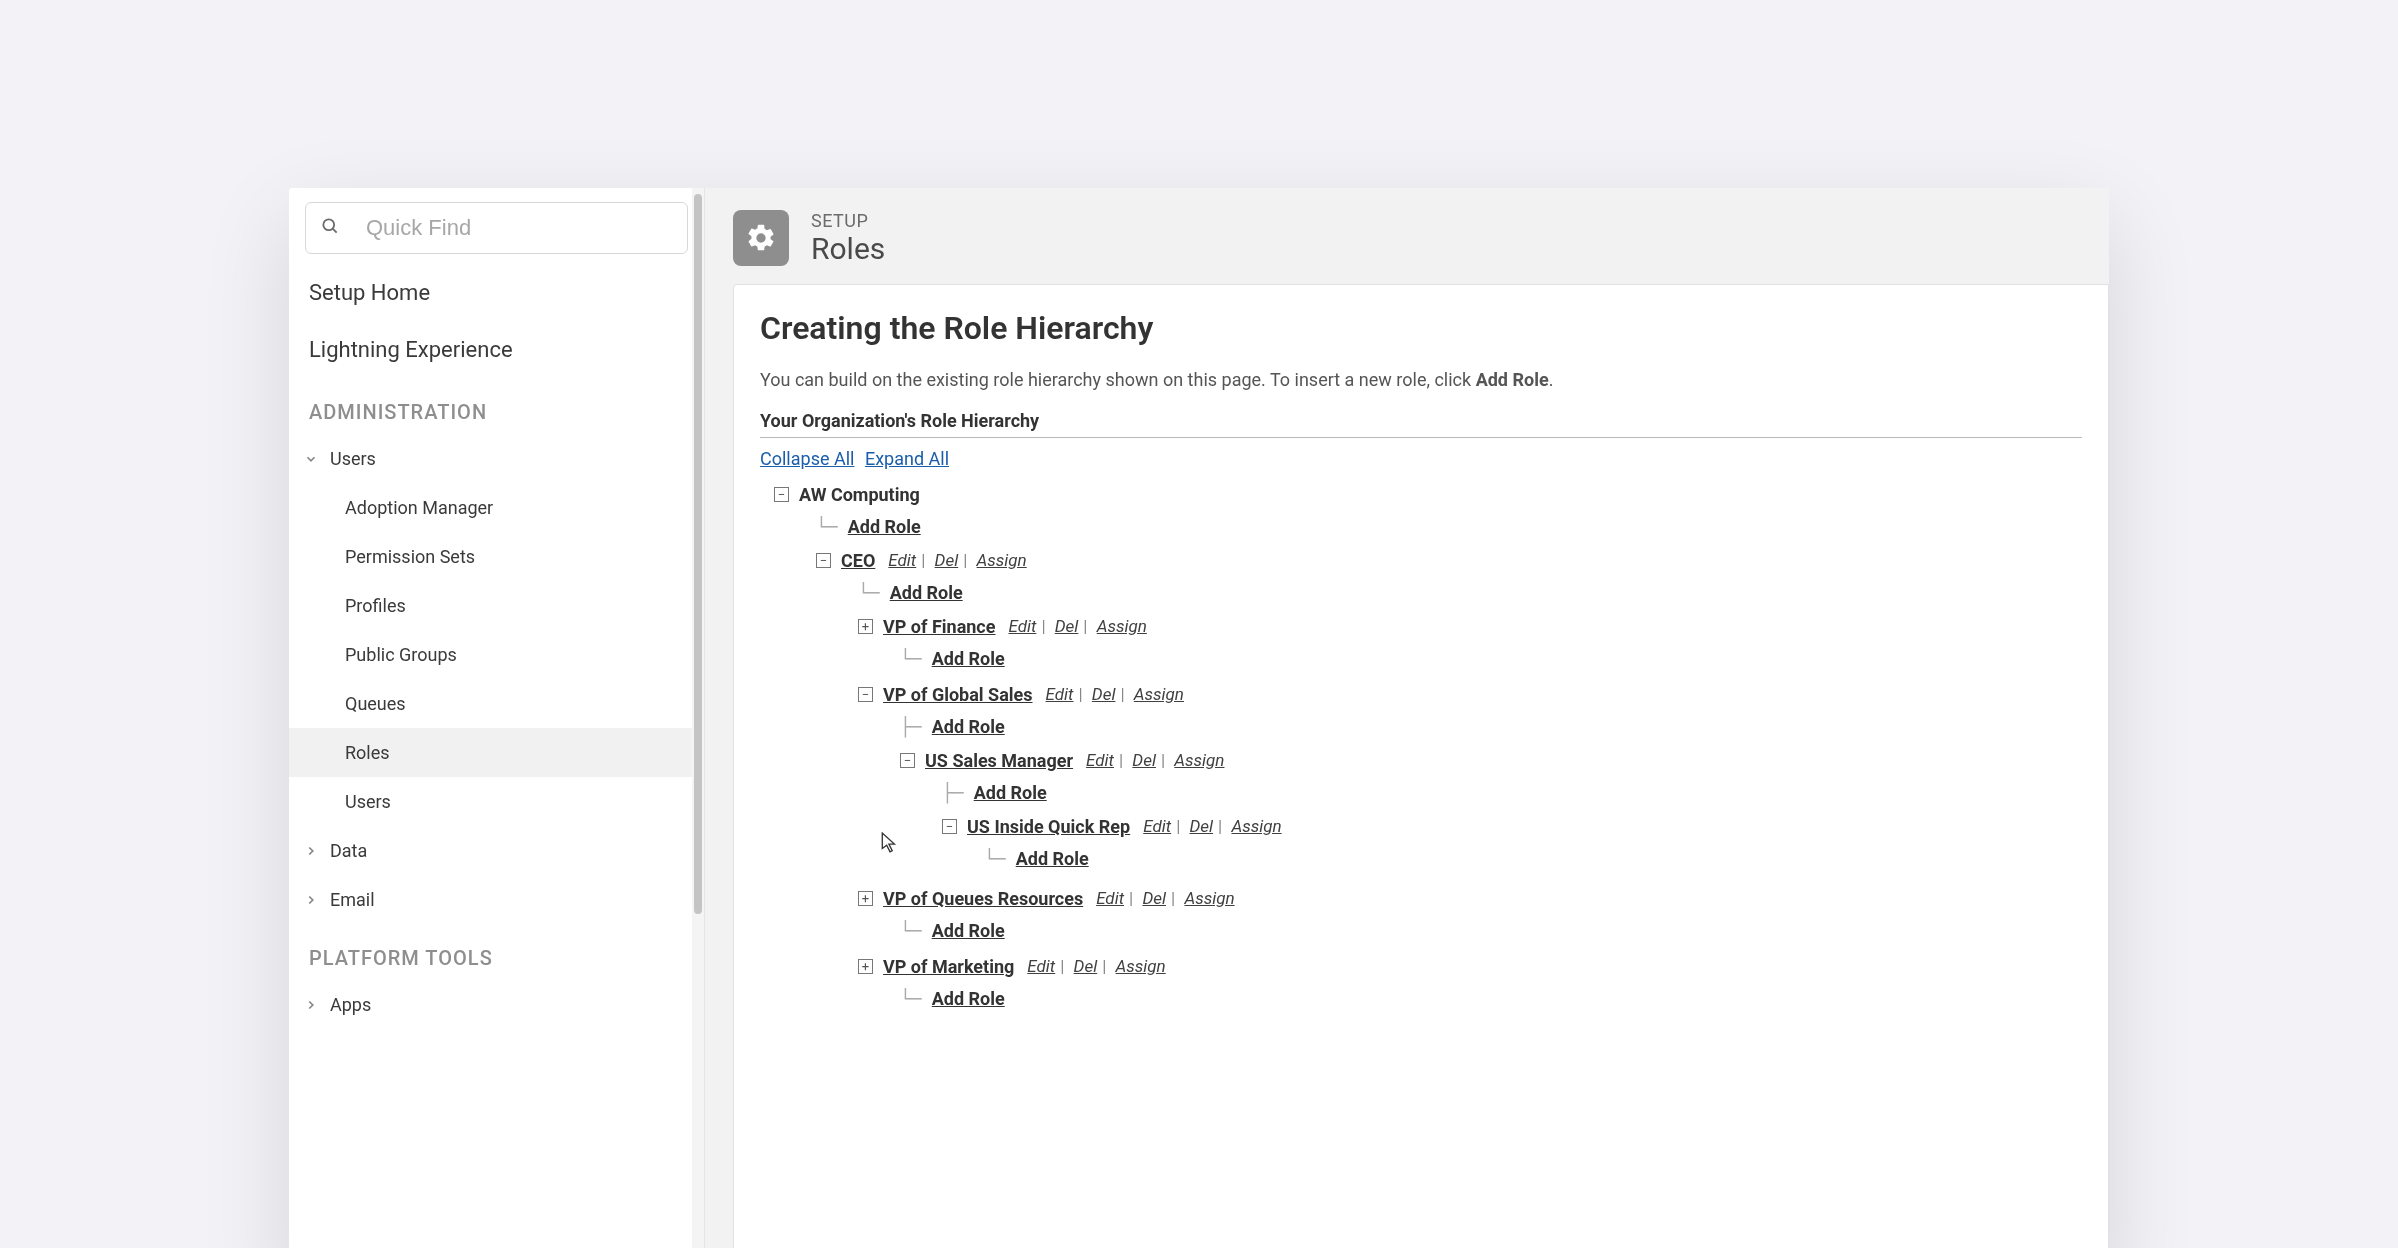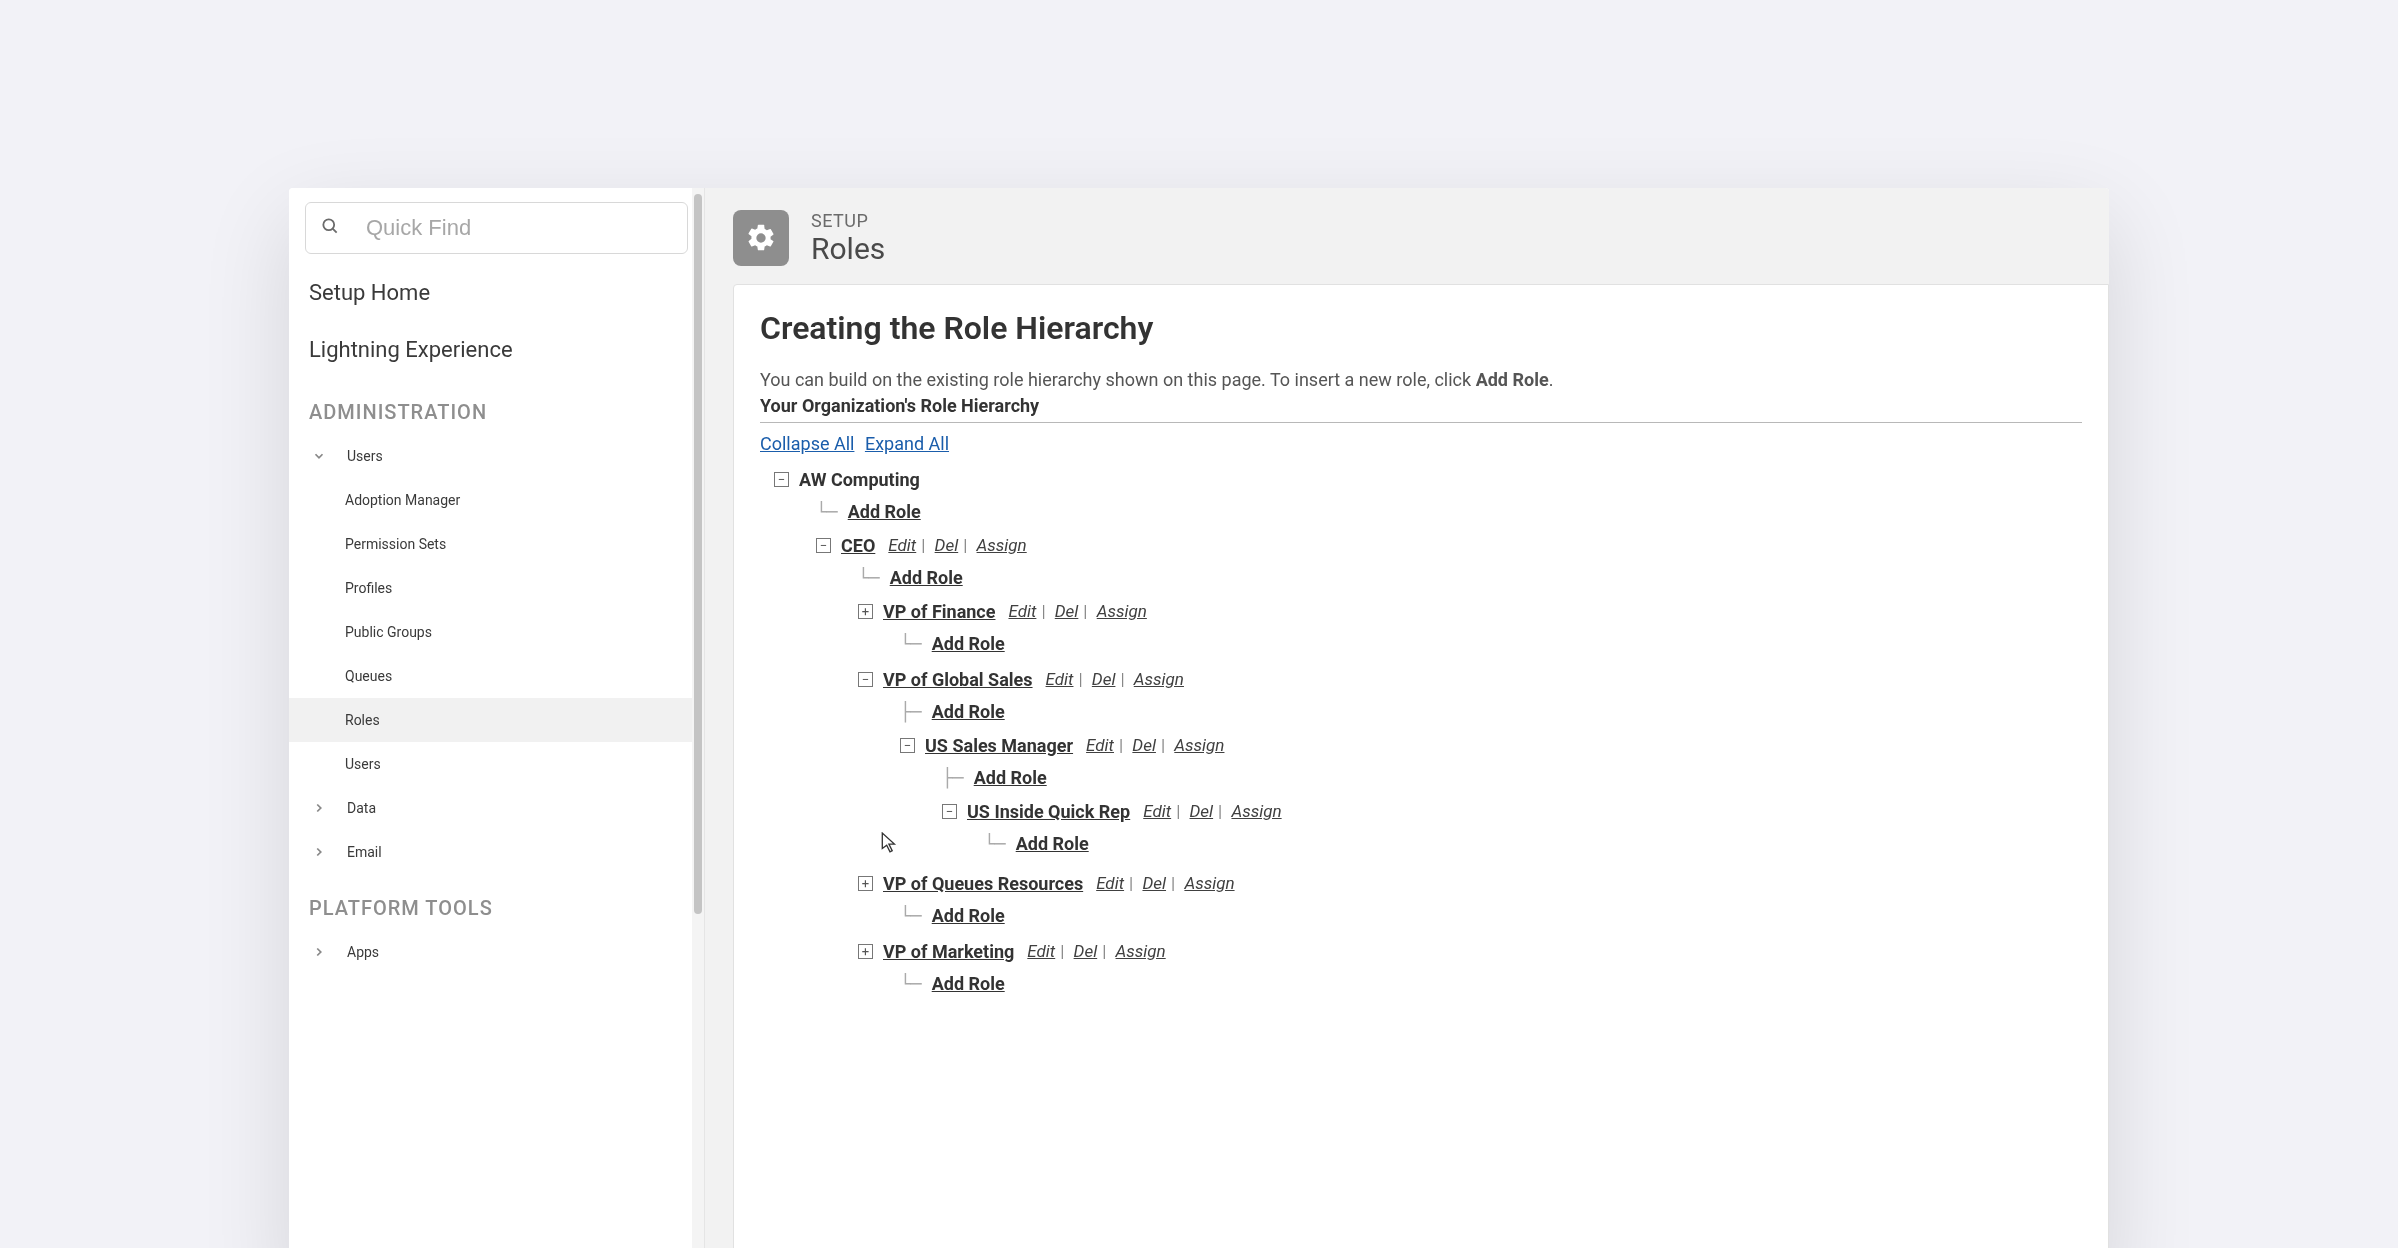--- a/index.html
+++ b/index.html
@@ -79,24 +79,24 @@
 .nav-heading {
   padding: 22px 20px 10px 20px;
   font-size: 20px;
   letter-spacing: 1px;
   color: #8e8e8e;
   font-weight: 500;
 }
 .nav-item {
   display: flex;
   align-items: center;
-  gap: 20px;
-  padding: 14px 22px;
-  cursor: pointer;
-  font-size: 14px;
+  gap: 11px;
+  padding: 14px 14px;
+  cursor: pointer;
+  font-size: 18px;
   color: #3a3a3a;
 }
 .nav-item.sub { padding-left: 56px; }
 .nav-item.selected { background: #f1f1f1; }
 .nav-caret {
   width: 16px;
   height: 16px;
   display: inline-flex;
   align-items: center;
   justify-content: center;
@@ -142,21 +142,21 @@
 }
 .page-title {
   font-size: 32px;
   font-weight: 600;
   color: #333;
   margin-bottom: 22px;
 }
 .description {
   font-size: 18px;
   color: #555;
-  margin-bottom: 5px;
+  margin-bottom: 20px;
 }
 .description b { font-weight: 700; }
 .subheading {
   font-size: 18px;
   font-weight: 700;
   color: #333;
   border-bottom: 1px solid #b8b8b8;
   padding-bottom: 6px;
   margin-bottom: 10px;
 }

